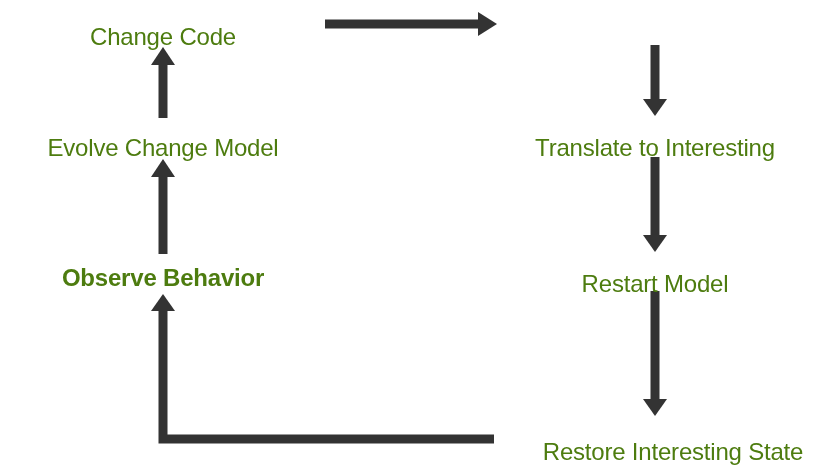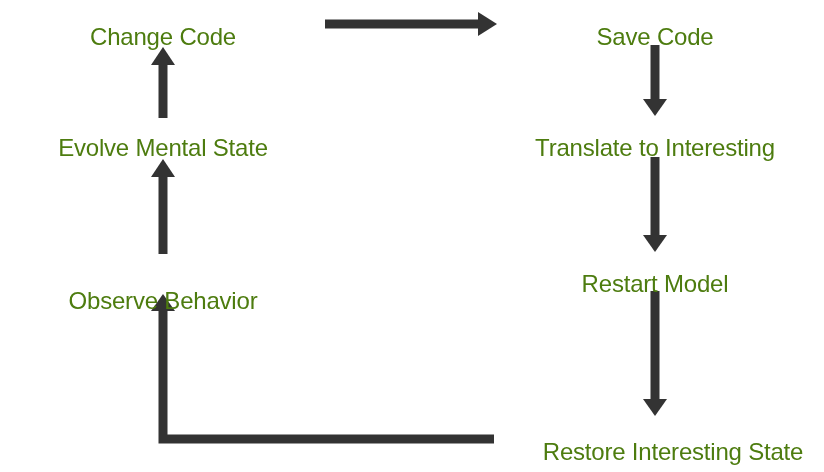--- a/index.html
+++ b/index.html
@@ -75,25 +75,24 @@
 
     <g>
       <line x1="163" y1="118" x2="163" y2="64" stroke="#333333" stroke-width="9" stroke-linecap="butt"></line>
       <polygon points="151,65 175,65 163,47" fill="#333333"></polygon>
     </g>
 
   </svg>
 
   <div class="node-label anchor-center" style="left:163px; top:25px;">Change Code</div>
 
-  <div class="node-label anchor-center" style="left:163px; top:136px;">Evolve Mental State</div>
+  <div class="node-label anchor-center" style="left:163px; top:136px;">Evolve Change Model</div>
 
-  <div class="node-label anchor-center" style="left:163px; top:289px;">Observe Behavior</div>
+  <div class="node-label anchor-center" style="left:163px; top:266px;font-weight:bold;">Observe Behavior</div>
 
-  <div class="node-label anchor-center" style="left:655px; top:25px;">Save Code</div>
 
   <div class="node-label anchor-center" style="left:655px; top:136px;">Translate to Interesting</div>
 
   <div class="node-label anchor-center" style="left:655px; top:272px;">Restart Model</div>
 
   <div class="node-label anchor-center" style="left:673px; top:440px;">Restore Interesting State</div>
 
 </div>
 
 </body></html>

